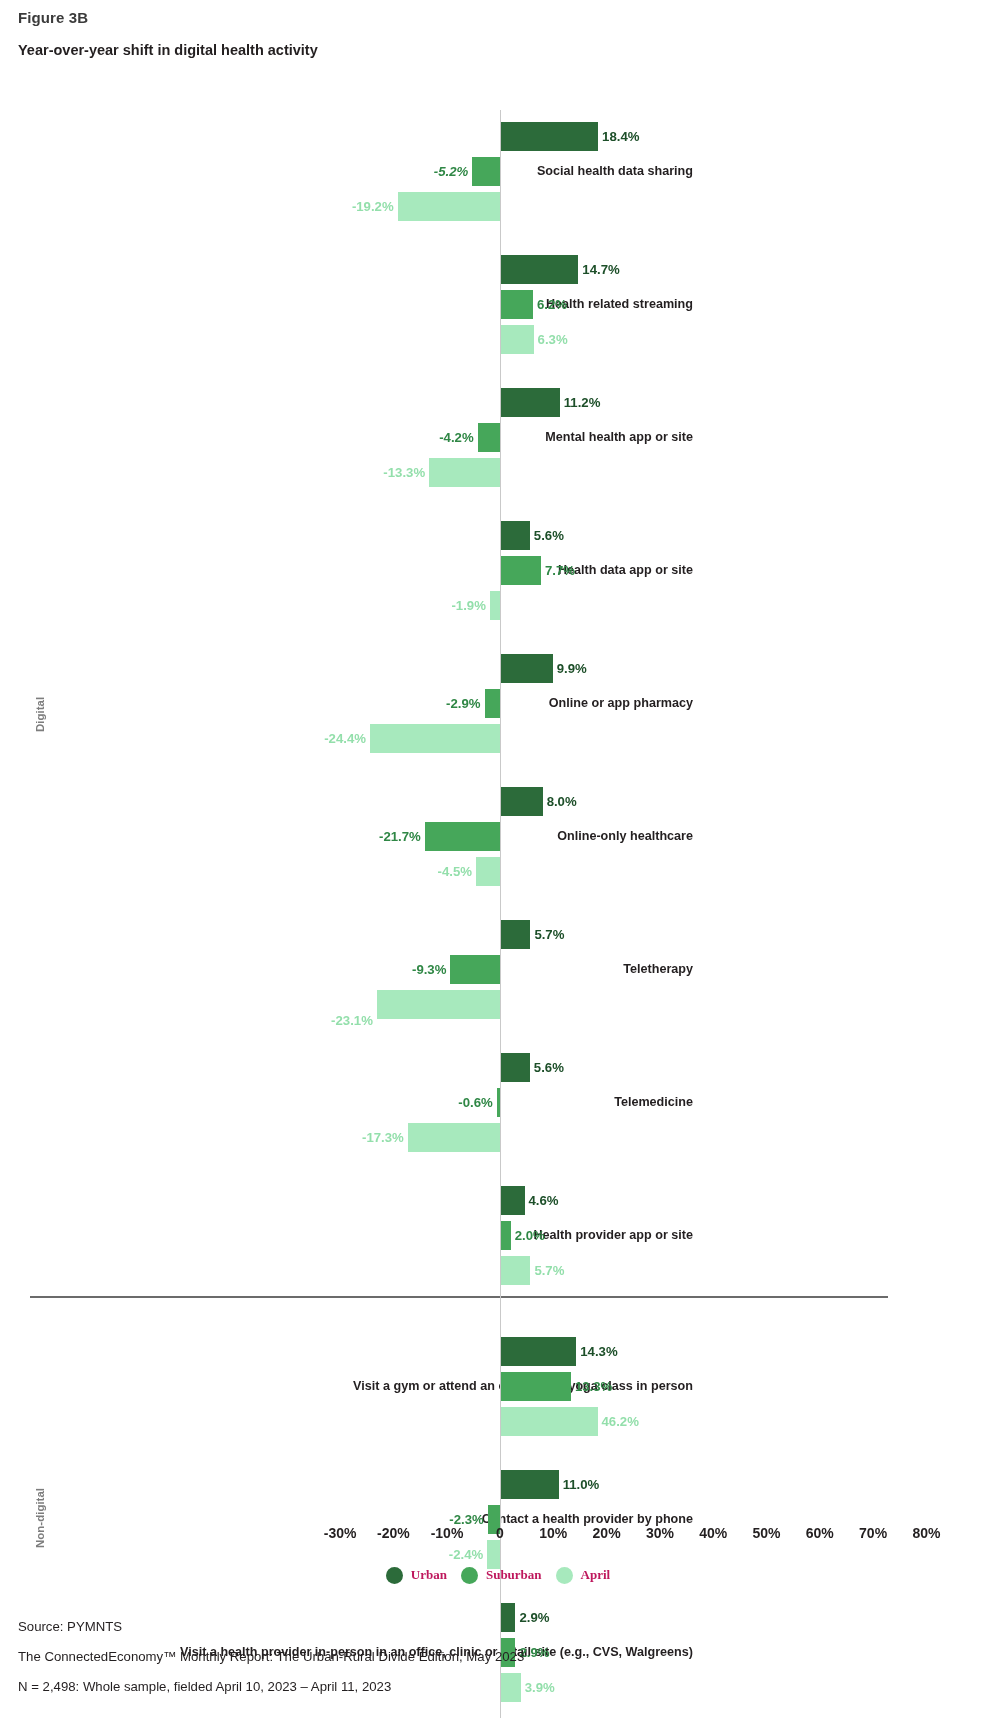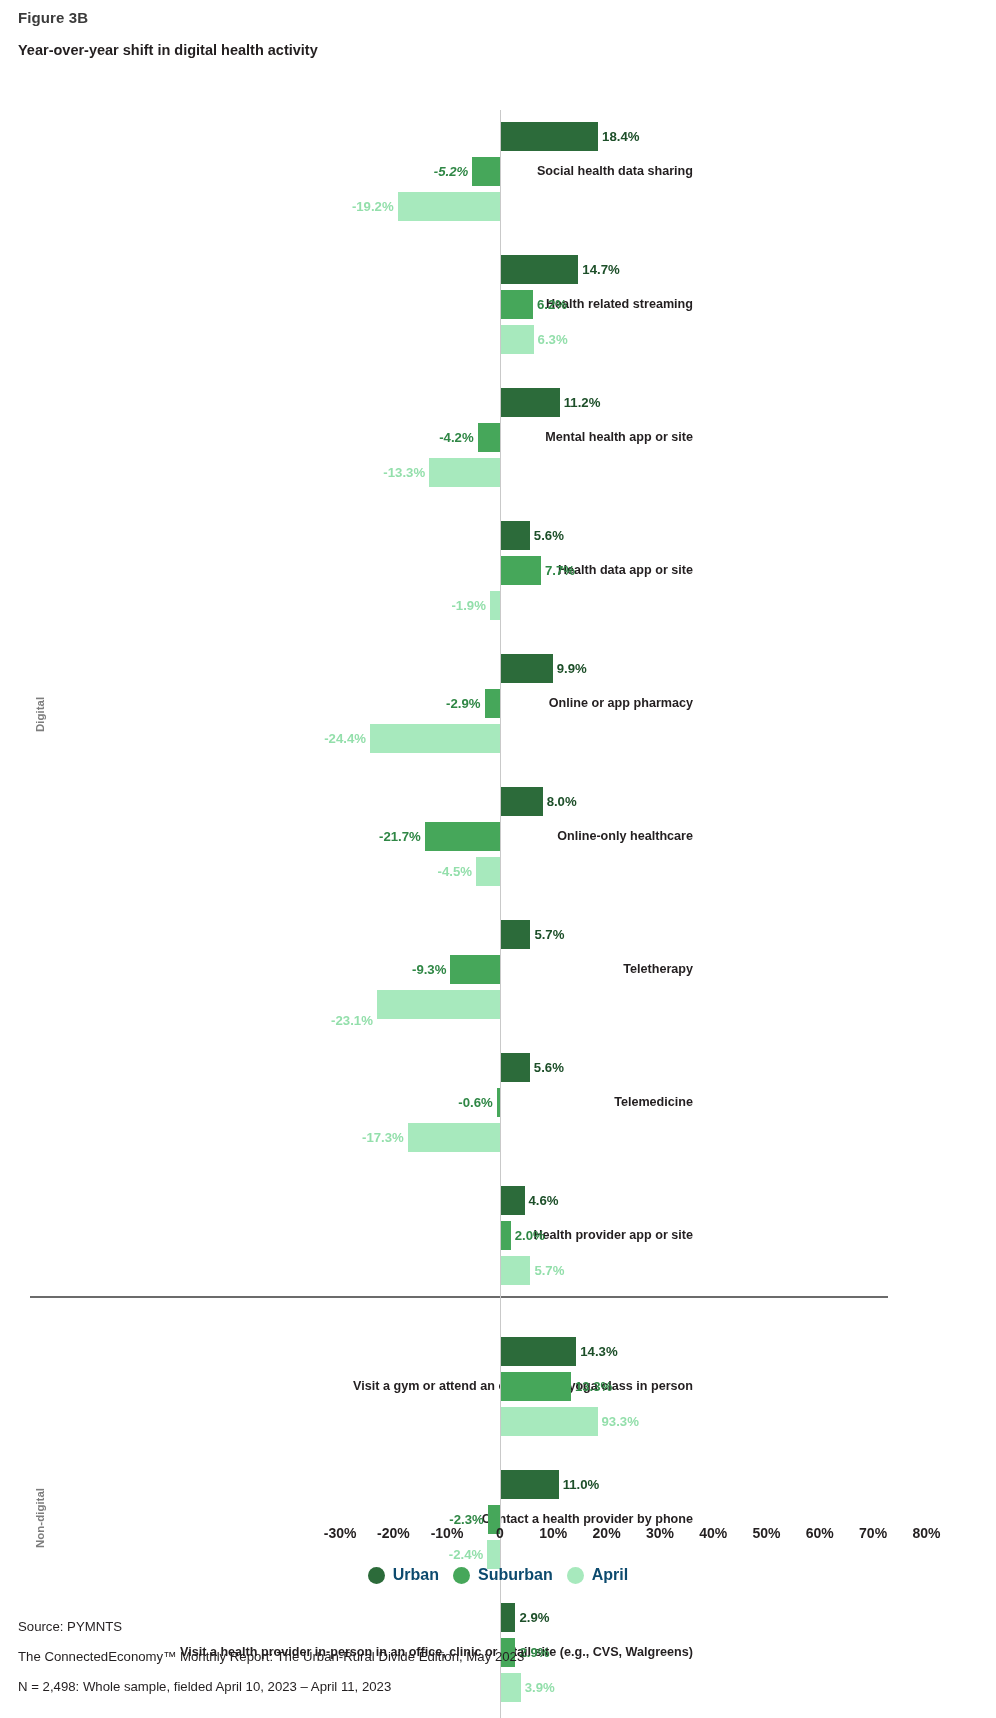--- a/index.html
+++ b/index.html
@@ -45,21 +45,21 @@
   
   .axis{position:absolute;left:0;top:1523px;width:824px;height:24px;}
   .tick{position:absolute;font-size:14px;font-weight:bold;color:#231f20;
         text-align:center;width:60px;line-height:20px;}
 
   
   .legend{position:absolute;left:0;top:1562px;width:996px;height:26px;
           display:flex;justify-content:center;align-items:center;gap:14px;}
   .lg{display:flex;align-items:center;gap:8px;}
   .dot{width:17px;height:17px;border-radius:50%;display:block;}
-  .lg-txt{font-size:16px;font-weight:bold;color:#0c4a6e;}
+  .lg-txt{font-size:13px;font-weight:bold;color:#be185d;font-family:Liberation Serif, serif;}
 
   
   .foot{position:absolute;left:18px;top:1612px;width:960px;}
   .foot div{font-size:13.2px;color:#231f20;line-height:30px;}
 </style>
 </head>
 <body>
 
 <div class="wrap">
 
@@ -151,21 +151,21 @@
         <div class="val rural" style="top: 70px; left: 534.381px;">5.7%</div>
       </div>
       <div class="grp-divider" style="top: 1186px;"></div>
       <div class="row" style="top: 1227px; height: 99px;">
         <div class="cat-label" style="width: 560px; left: 133px; top: 0px; height: 99px; display: flex; align-items: center; justify-content: flex-end;">Visit a gym or attend an exercise or yoga class in person</div>
         <div class="bar urban" style="left: 500px; width: 76.219px; top: 0px;"></div>
         <div class="val urban" style="top: 0px; left: 580.219px; text-align: right;">14.3%</div>
         <div class="bar suburban" style="left: 500px; width: 70.889px; top: 35px;"></div>
         <div class="val suburban" style="top: 35px; left: 574.889px;">13.3%</div>
         <div class="bar rural" style="left: 500px; width: 97.539px; top: 70px;"></div>
-        <div class="val rural" style="top: 70px; left: 601.539px;">93.3%</div>
+        <div class="val rural" style="top: 70px; left: 601.539px;">46.2%</div>
       </div>
       <div class="row" style="top: 1360px; height: 99px;">
         <div class="cat-label" style="width: 560px; left: 133px; top: 0px; height: 99px; display: flex; align-items: center; justify-content: flex-end;">Contact a health provider by phone</div>
         <div class="bar urban" style="left: 500px; width: 58.63px; top: 0px;"></div>
         <div class="val urban" style="top: 0px; left: 562.63px;">11.0%</div>
         <div class="bar suburban" style="left: 487.741px; width: 12.259px; top: 35px;"></div>
         <div class="val suburban" style="top: 35px; right: 512.259px;">-2.3%</div>
         <div class="bar rural" style="left: 487.208px; width: 12.792px; top: 70px;"></div>
         <div class="val rural" style="top: 70px; right: 512.792px;">-2.4%</div>
       </div>

